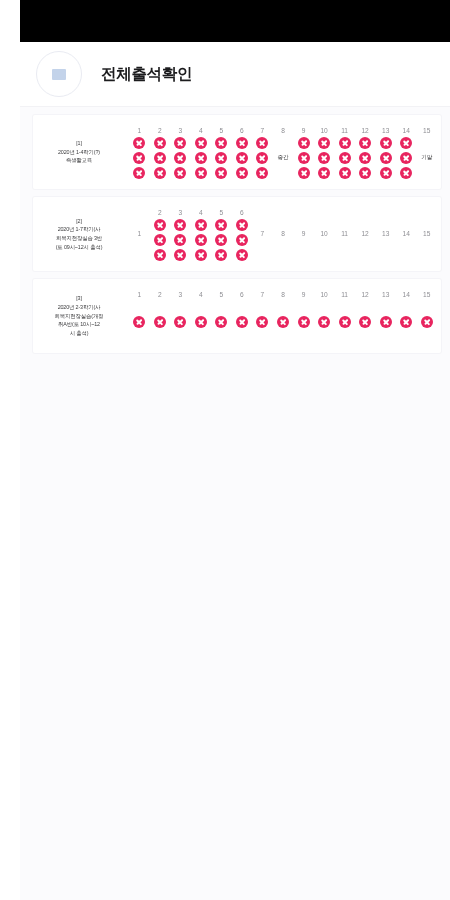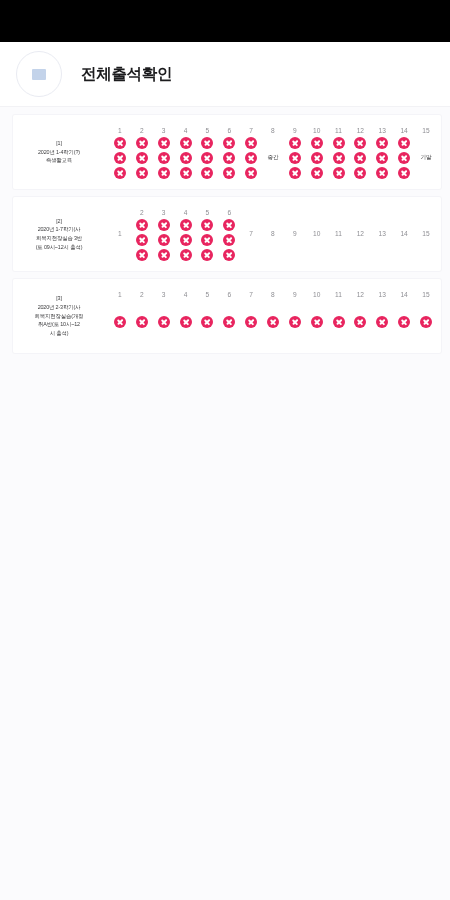--- a/index.html
+++ b/index.html
@@ -10,20 +10,21 @@
     background: #ffffff;
     font-family: "Liberation Sans", sans-serif;
     overflow: hidden;
   }
 
   #app {
     position: relative;
     width: 450px;
     height: 900px;
     background: #ffffff;
+    padding-left: 20px;
   }
 
   
   .status-bar {
     height: 42px;
     background: #000000;
     width: 100%;
   }
 
   

